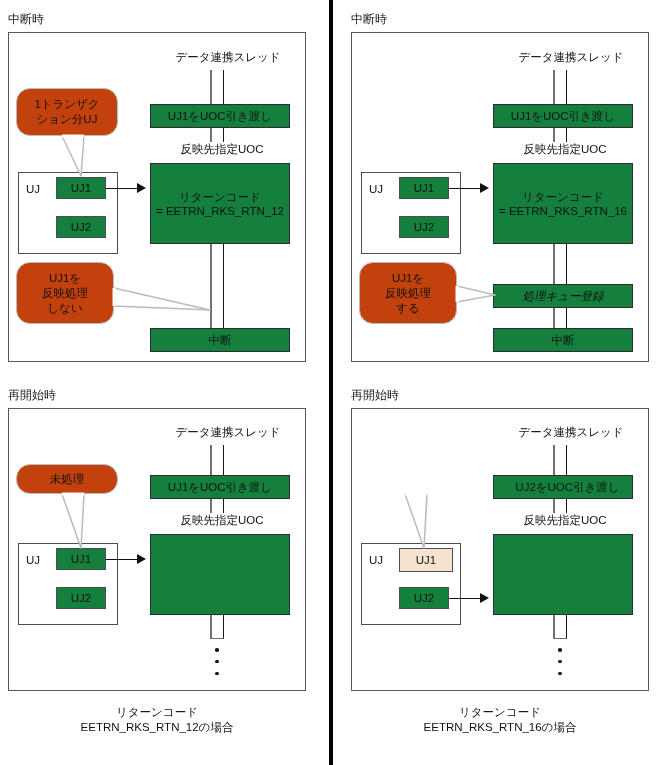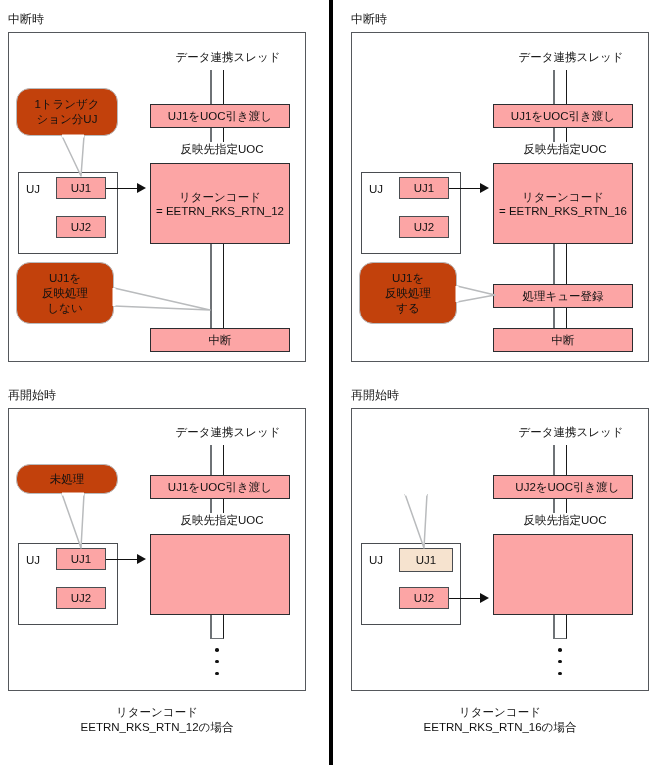--- a/index.html
+++ b/index.html
@@ -49,21 +49,21 @@
     border: 1px solid #55585c;
     background: #ffffff;
     box-sizing: border-box;
   }
 
   
   .box {
     position: absolute;
     box-sizing: border-box;
     border: 1px solid #4a4d51;
-    background: #fca5a5;
+    background: #15803d;
     display: flex;
     align-items: center;
     justify-content: center;
     text-align: center;
     font-size: 11.5px;
     line-height: 14px;
     color: #111111;
     white-space: pre-line;
   }
   .box.thick {
@@ -238,21 +238,21 @@
 
     <div class="lifeline" style="left:222px;top:128px;width:14px;height:14px;"></div>
 
     <div class="ftext" style="left:164px;top:142px;width:140px;">反映先指定UOC</div>
 
     <div class="box thick" style="left:162px;top:163px;width:140px;height:81px;">リターンコード
 = EETRN_RKS_RTN_16</div>
 
     <div class="lifeline" style="left:222px;top:244px;width:14px;height:40px;"></div>
 
-    <div class="box thick" style="left:162px;top:284px;width:140px;height:24px;">処理キュー登録</div>
+    <div class="box thick" style="left:162px;top:284px;width:140px;height:24px;font-style:italic;">処理キュー登録</div>
 
     <div class="lifeline" style="left:222px;top:308px;width:14px;height:20px;"></div>
 
     <div class="box thick" style="left:162px;top:328px;width:140px;height:24px;">中断</div>
 
     <div class="uj-container" style="left:30px;top:172px;width:100px;height:82px;"></div>
     <div class="uj-label" style="left:38px;top:183px;">UJ</div>
     <div class="box" style="left:68px;top:177px;width:50px;height:22px;">UJ1</div>
     <div class="box" style="left:68px;top:216px;width:50px;height:22px;">UJ2</div>
 

